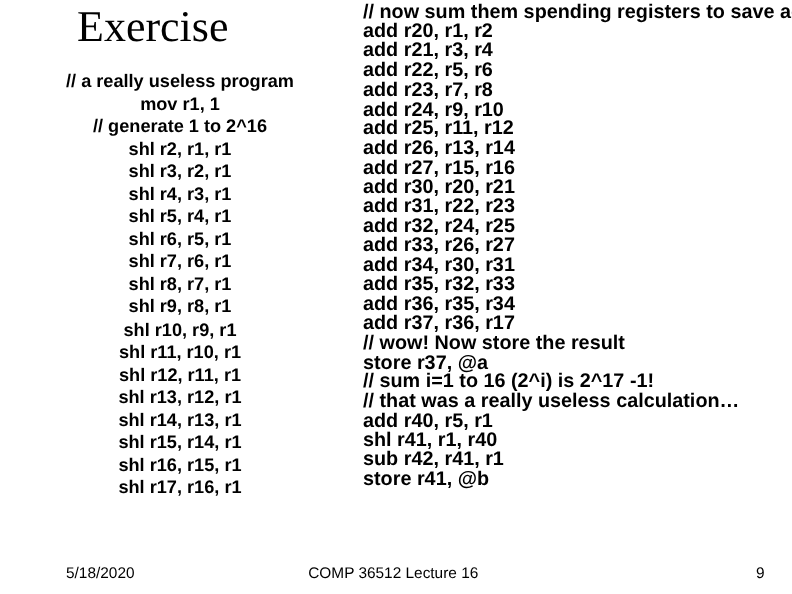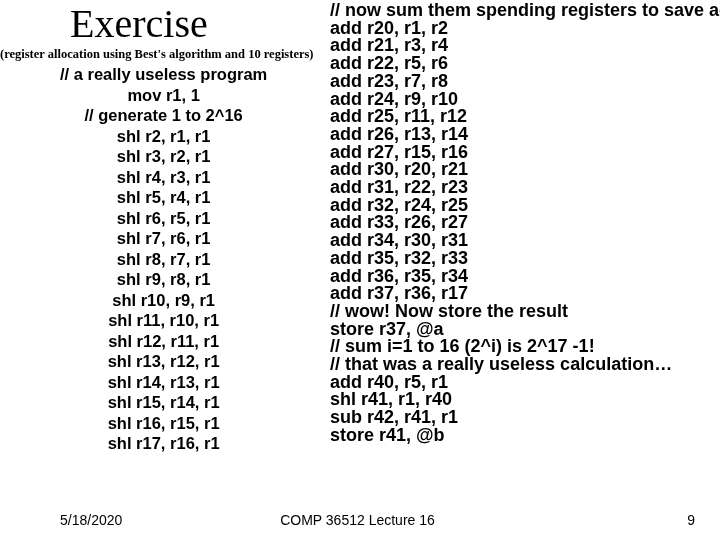--- a/index.html
+++ b/index.html
@@ -75,21 +75,20 @@
     font-size: 14px;
   }
 </style>
 </head>
 <body>
 
 <div class="slide">
 
   <div class="title">Exercise</div>
 
-  <div class="subtitle">(register allocation using Best's algorithm and 10 registers)</div>
 
   <div class="col-left">// a really useless program
 mov r1, 1
 // generate 1 to 2^16
 shl r2, r1, r1
 shl r3, r2, r1
 shl r4, r3, r1
 shl r5, r4, r1
 shl r6, r5, r1
 shl r7, r6, r1

